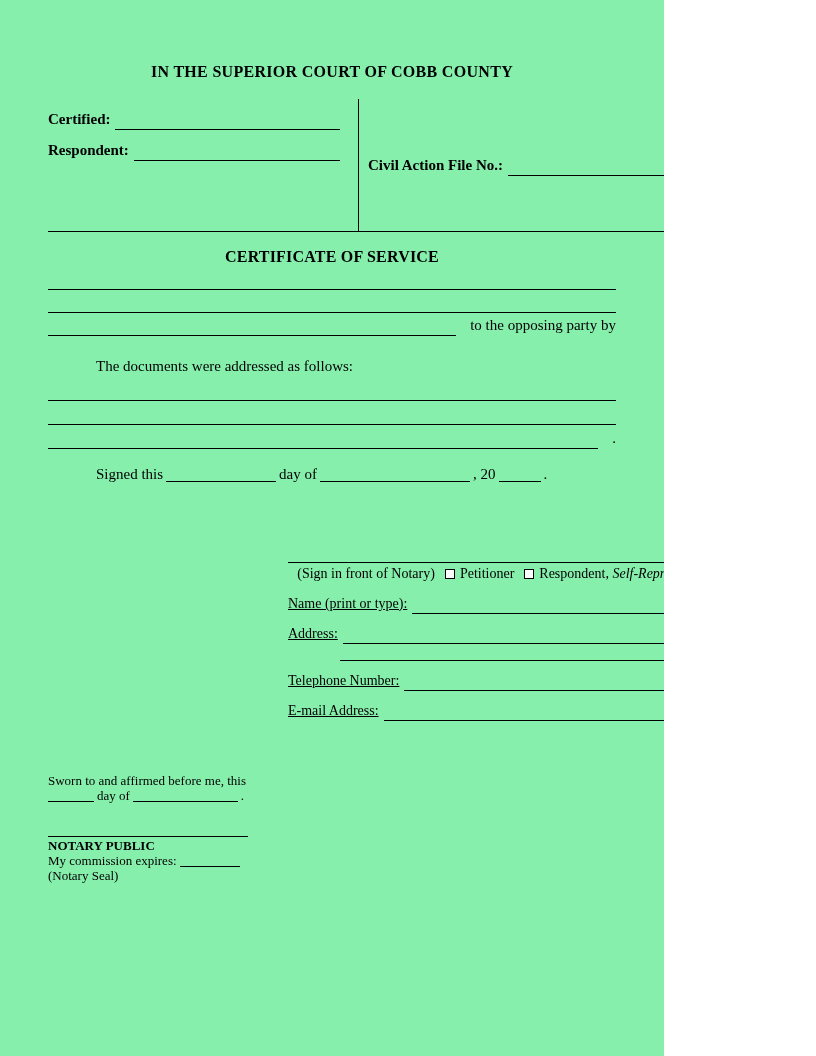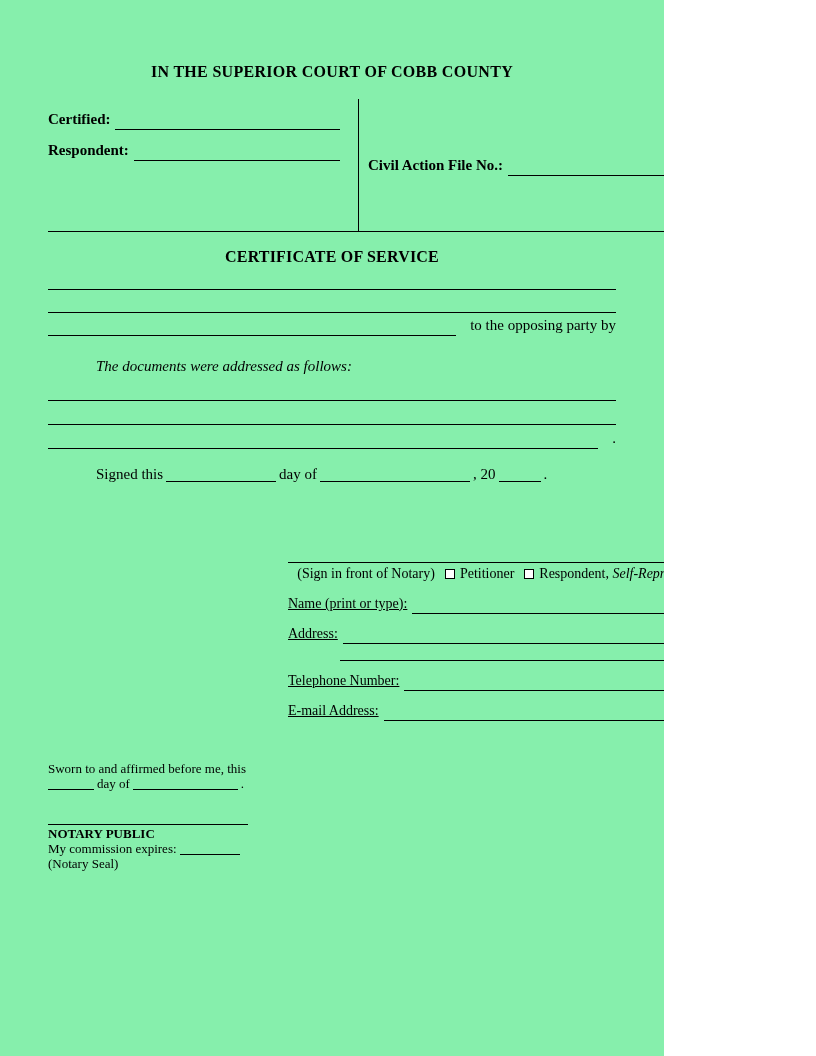--- a/index.html
+++ b/index.html
@@ -41,36 +41,36 @@
   .rule-flex { display: flex; align-items: flex-end; height: 23px; gap: 8px; }
   .rule-flex .bl { margin: 0 6px 0 0; }
 
   .first-class { margin-top: 7px; line-height: 21px; }
   .checkbox {
     display: inline-block; width: 10px; height: 10px;
     border: 1px solid #000; vertical-align: -1px; background: #fff;
   }
   .first-class .checkbox { margin: 0 6px 0 14px; }
 
-  .addressed-intro { margin-top: 20px; padding-left: 48px; font-style: italic; }
+  .addressed-intro { margin-top: 20px; padding-left: 48px; }
   .addr-lines .rule-line { height: 24px; }
   .addr-lines .rule-flex { height: 24px; }
 
   .signed { margin-top: 14px; padding-left: 48px; line-height: 22px; }
 
   .sig-block { margin-top: 58px; margin-left: 240px; width: 428px; font-size: 14px; text-align: center; }
   .sig-rule { height: 20px; border-bottom: 1px solid #000; }
   .sig-caption { line-height: 20px; margin-top: 1px; }
   .sig-caption .checkbox { margin: 0 5px 0 10px; width: 10px; height: 10px; }
   .sig-row { display: flex; align-items: flex-end; margin-top: 9px; line-height: 21px; text-decoration: underline; }
   .sig-row .bl { flex: 1; margin: 0 0 0 5px; }
   .sig-row.addr2 { margin-top: 14px; }
   .sig-row.addr2 .bl { margin-left: 52px; }
 
-  .notary-block { margin-top: 40px; width: 230px; font-size: 13px; line-height: 15px; }
+  .notary-block { margin-top: 52px; width: 230px; font-size: 13px; line-height: 15px; }
   .notary-block .bl { vertical-align: -2px; }
   .notary-rule { margin-top: 20px; width: 200px; height: 14px; border-bottom: 1px solid #000; }
   .notary-title { font-weight: bold; margin-top: 1px; }
 </style>
 </head>
 <body>
 
 <div class="page">
   <div class="content">
 

